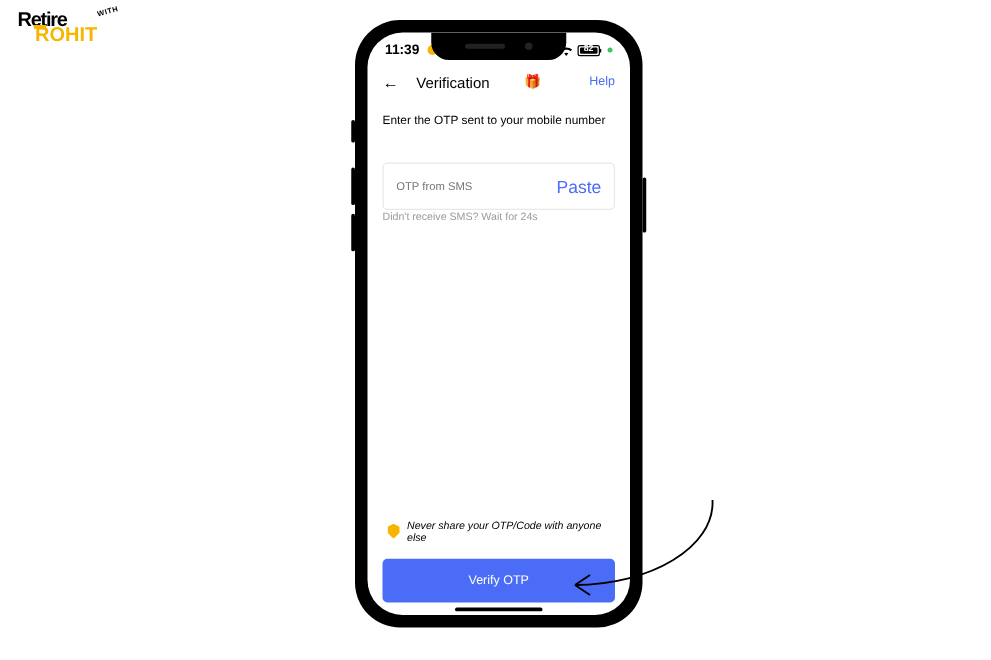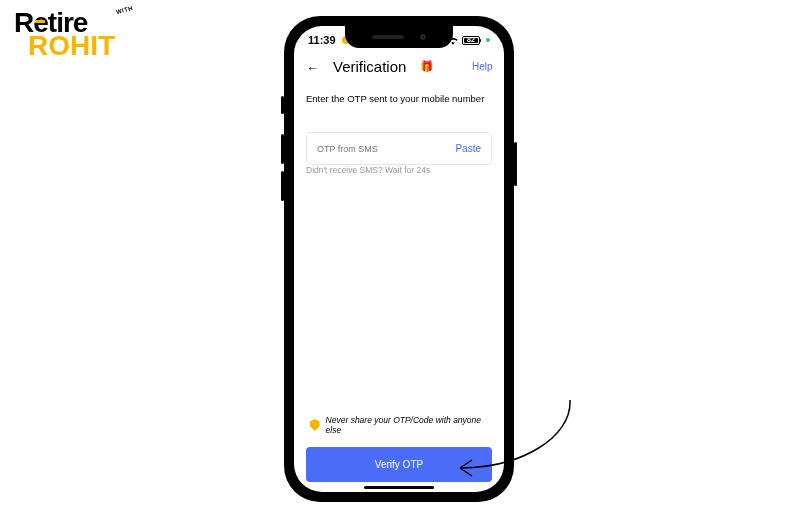--- a/index.html
+++ b/index.html
@@ -9,21 +9,21 @@
       background: #ffffff;
       font-family: -apple-system, BlinkMacSystemFont, 'Segoe UI', Arial, sans-serif;
       position: relative;
       overflow: hidden;
     }
     .logo {
       position: absolute;
       top: 10px;
       left: 14px;
       font-weight: 900;
-      font-size: 28px;
+      font-size: 16px;
       line-height: 0.9;
     }
     .logo .line1 { color: #000; letter-spacing: -1px; position: relative; }
     .logo .line1::after {
       content: 'WITH';
       font-size: 6px;
       position: absolute;
       top: -2px;
       right: -18px;
       transform: rotate(-15deg);
@@ -101,36 +101,36 @@
     .batt-fill { position: absolute; left: 1px; top: 1px; bottom: 1px; width: 86%; background: #000; border-radius: 1px; }
     .batt-num { font-size: 7px; position: absolute; color: #fff; left: 4px; top: -1px; font-weight: 600; }
 
     .app-header {
       display: flex;
       align-items: center;
       padding: 10px 12px;
       gap: 14px;
     }
     .back-arr { font-size: 13px; color: #000; }
-    .hdr-title { font-size: 15px; color: #000; font-weight: 400; flex: 1; }
+    .hdr-title { font-size: 12px; color: #000; font-weight: 400; flex: 1; }
     .gift-ico { font-size: 11px; }
     .help-link { font-size: 10px; color: #4a6cf7; font-weight: 500; margin-left: 24px; }
 
     .content { padding: 8px 12px; }
     .instr { font-size: 9.5px; color: #000; margin-bottom: 28px; }
     .otp-field {
       border: 1px solid #e8e8e8;
       border-radius: 4px;
       padding: 10px 10px;
       display: flex;
       align-items: center;
       justify-content: space-between;
     }
     .otp-ph { font-size: 9px; color: #9a9a9a; flex: 1; border: none; outline: none; background: transparent; }
-    .paste-link { font-size: 10px; color: #4a6cf7; }
+    .paste-link { font-size: 14px; color: #4a6cf7; }
     .wait-txt { font-size: 8.5px; color: #9a9a9a; }
 
     .bottom-area {
       position: absolute;
       bottom: 10px;
       left: 12px;
       right: 12px;
     }
     .warn-row { display: flex; align-items: center; gap: 6px; margin-bottom: 12px; padding-left: 4px; font-style: italic; }
     .shield-ico {

